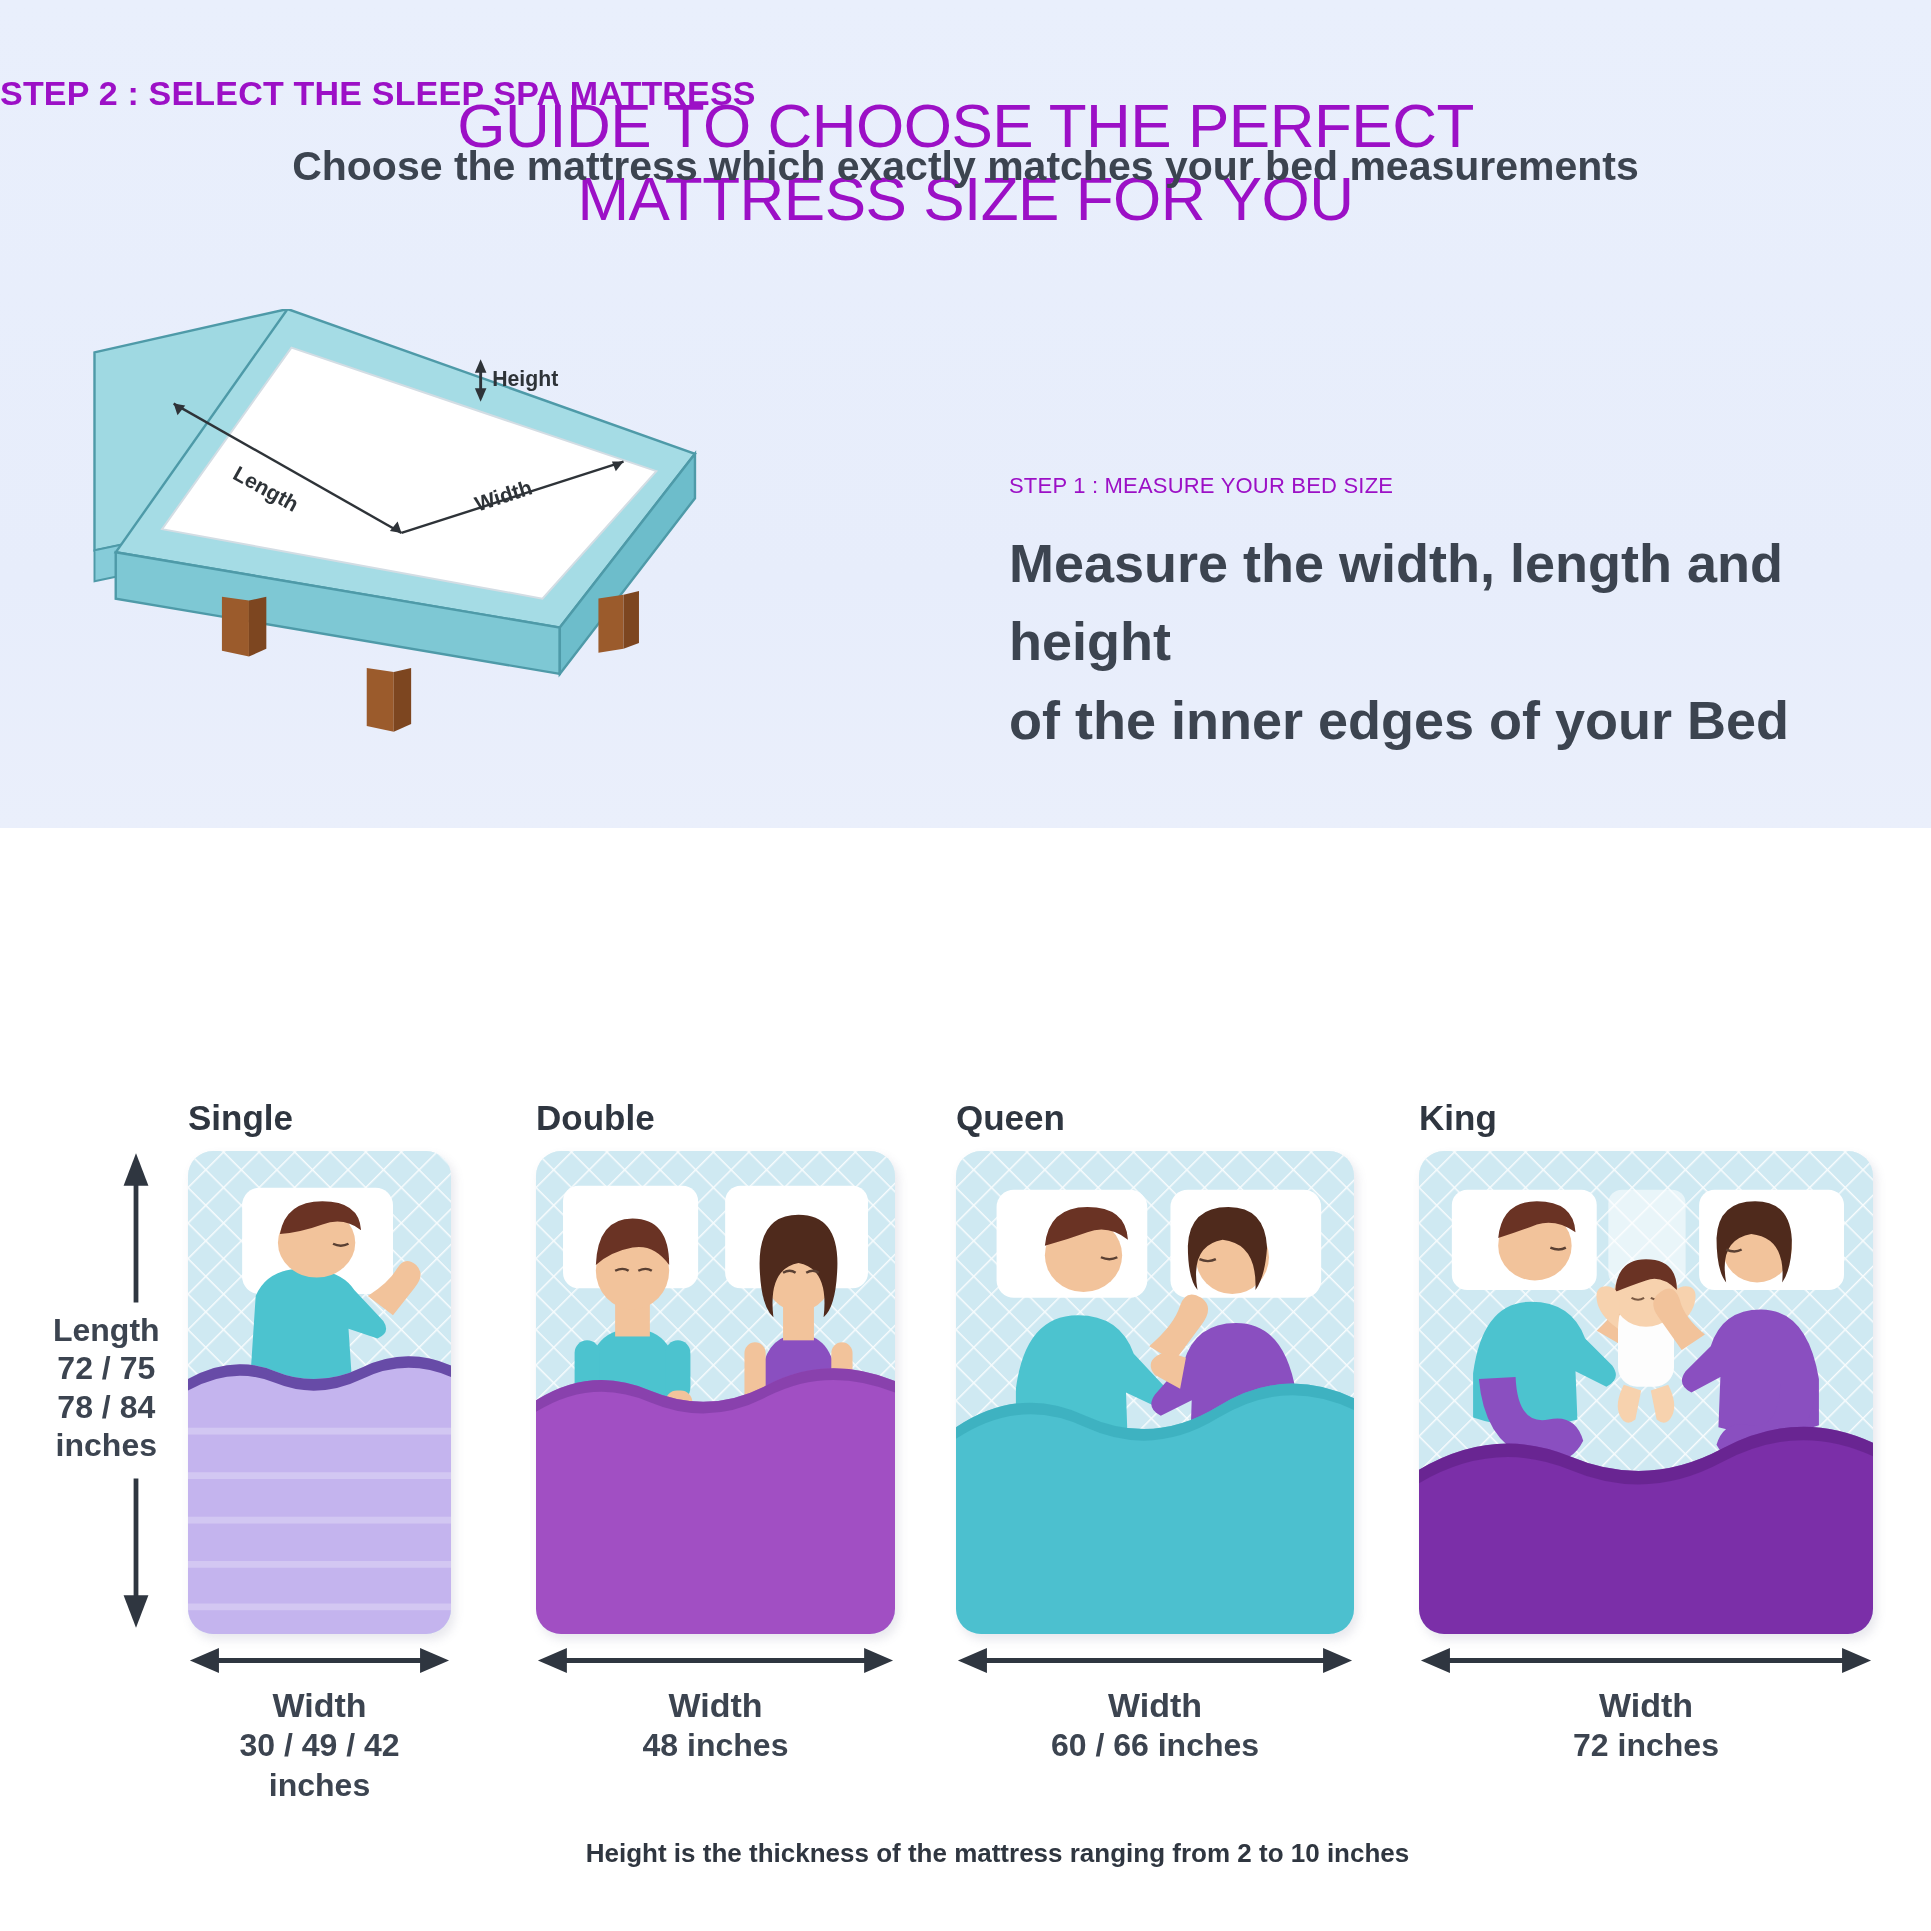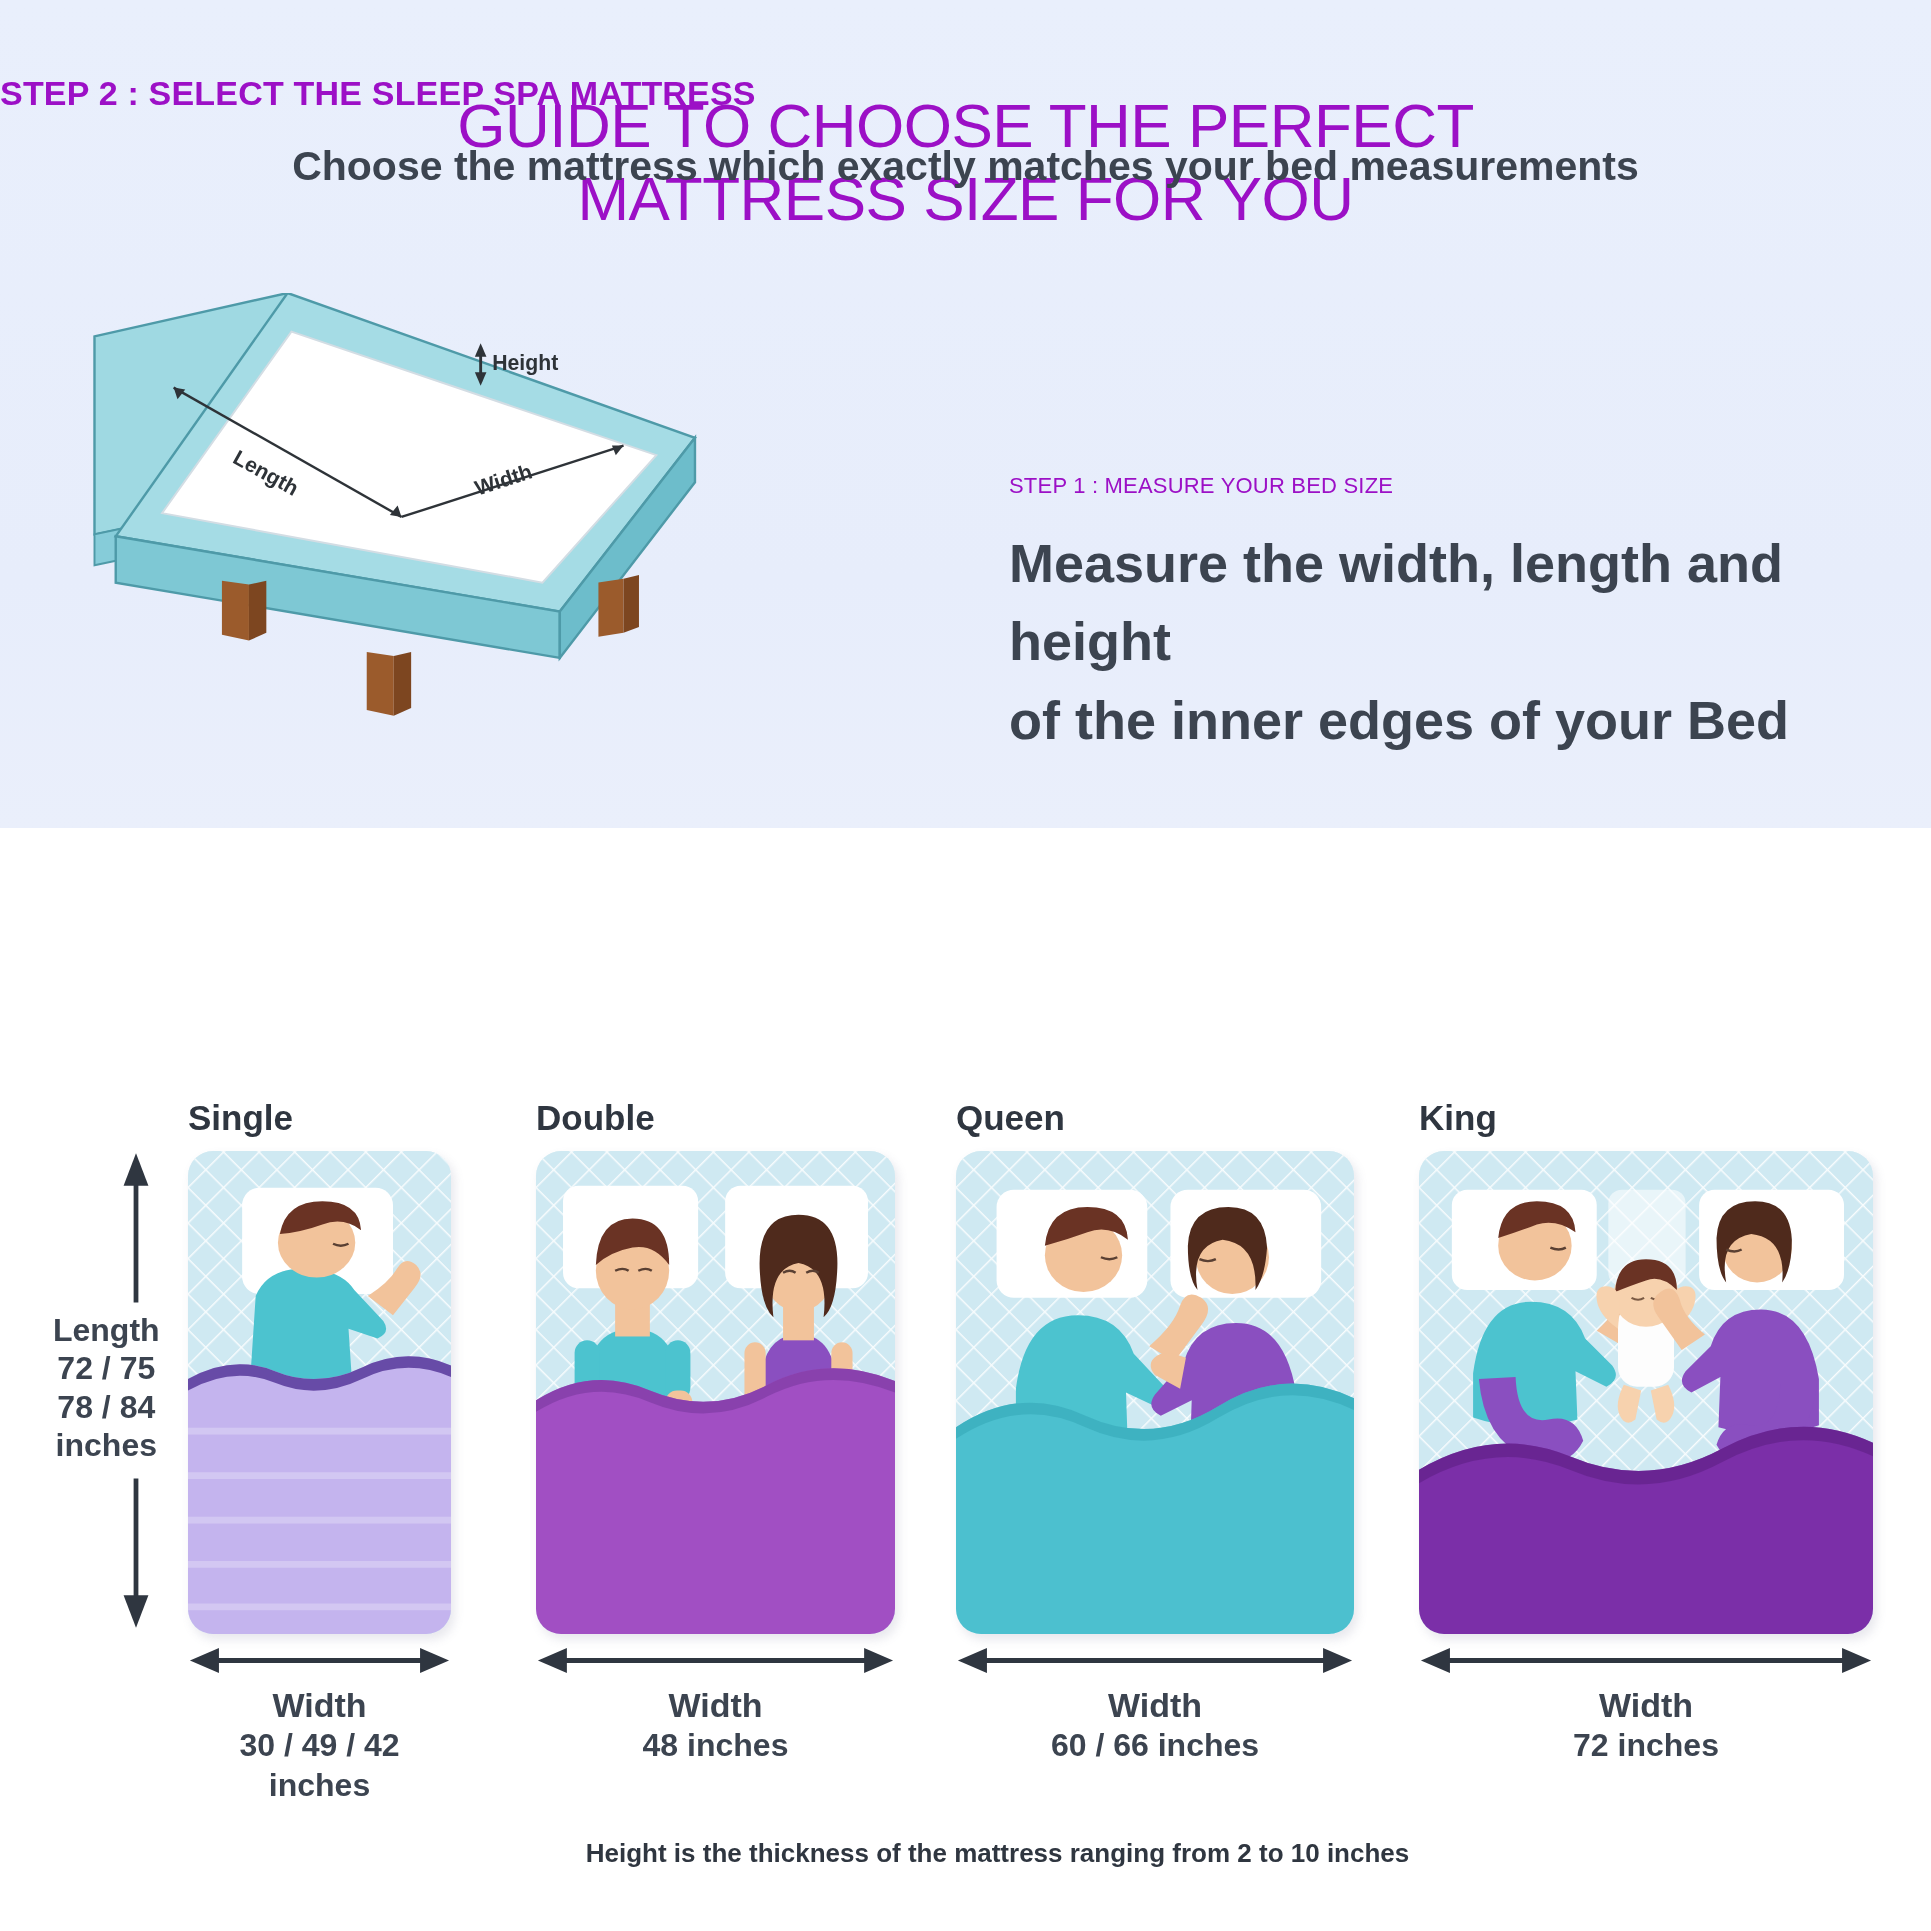--- a/index.html
+++ b/index.html
@@ -29,21 +29,21 @@
     font-weight: normal;
     font-size: 62px;
     line-height: 1.18;
     letter-spacing: -0.5px;
     font-family: "Liberation Sans", sans-serif;
   }
   #title .line { display: block; white-space: nowrap; }
 
   
   #bed-illustration {
-    position: absolute; left: 77px; top: 293px;
+    position: absolute; left: 77px; top: 309px;
     width: 676px; height: 502px;
   }
   #bed-illustration svg { display: block; }
 
   
   #step1-block {
     position: absolute; left: 1009px; top: 473px; width: 869px;
   }
   #step1-heading {
     color: #9c10c6;

